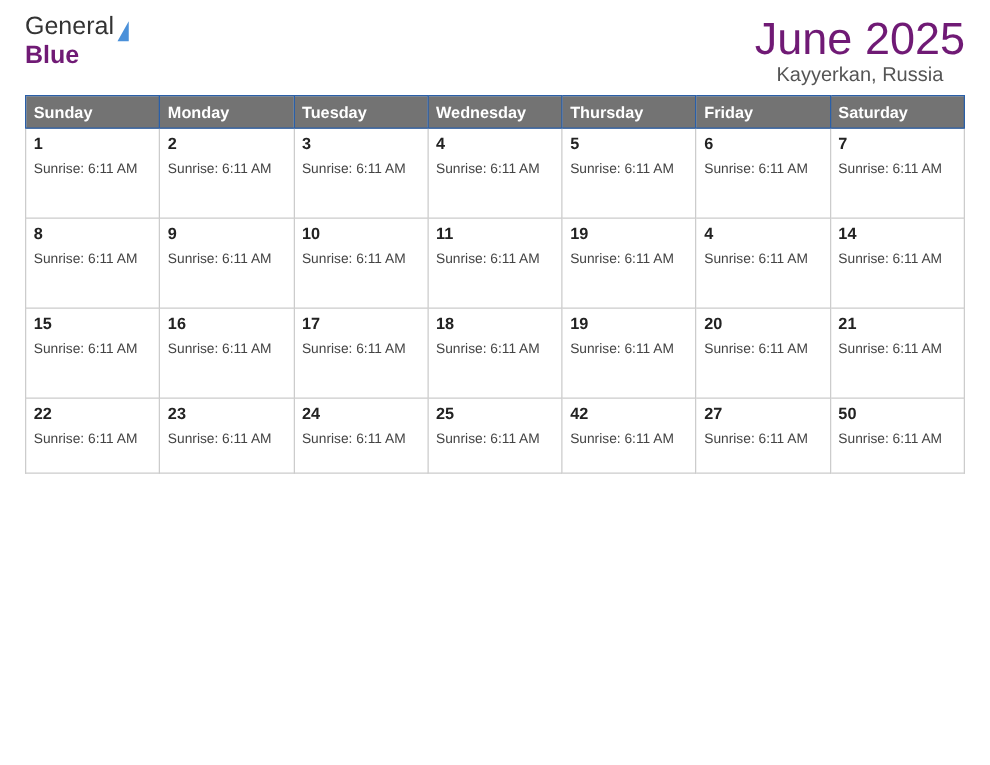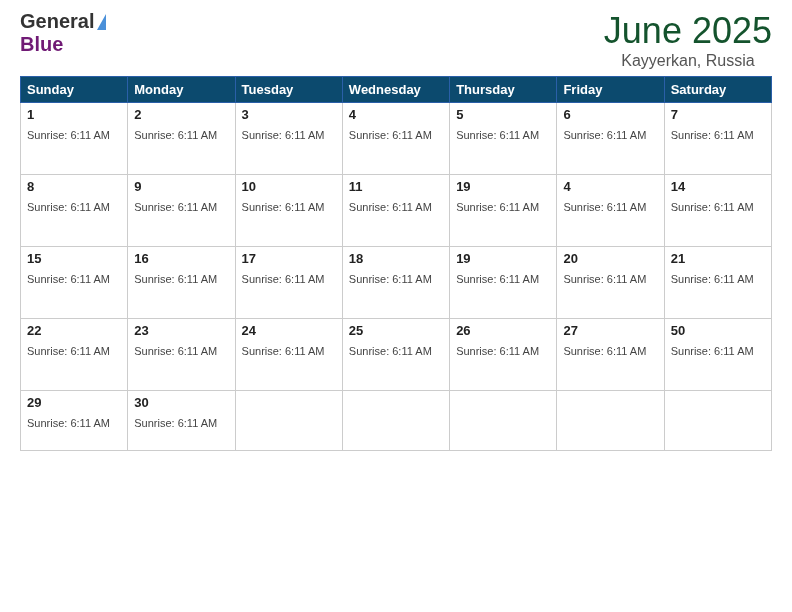--- a/index.html
+++ b/index.html
@@ -21,34 +21,34 @@
       justify-content: space-between;
       align-items: flex-start;
       margin-bottom: 6px;
     }
     .title-block {
       text-align: right;
     }
     .month-title {
       font-size: 36px;
       font-weight: normal;
-      color: #14532d;
+      color: #701a75;
     }
     .location {
       font-size: 16px;
       color: #555;
       text-align: center;
     }
     .calendar {
       width: 100%;
       border-collapse: collapse;
       border: 1px solid #bbb;
     }
     .calendar th {
-      background: #0c4a6e;
+      background: #737373;
       color: #fff;
       font-size: 13px;
       font-weight: bold;
       padding: 5px 6px;
       text-align: left;
       border: 1px solid #2a5fa8;
     }
     .calendar td {
       vertical-align: top;
       border: 1px solid #ccc;
@@ -74,24 +74,24 @@
       font-size: 11px;
       color: #444;
     }
     .logo-wrapper {
       display: flex;
       flex-direction: column;
       align-items: flex-start;
     }
     .logo-line1 {
       font-size: 20px;
-      font-weight: bold;
+      font-weight: normal;
       color: #333;
       display: flex;
-      align-items: center;
+      align-items: flex-end;
     }
     .logo-line2 {
       font-size: 20px;
       font-weight: bold;
       color: #701a75;
       margin-left: 0;
       display: flex;
       align-items: center;
     }
     .logo-triangle {
@@ -163,28 +163,19 @@
           <td><span class="day-number">18</span><span class="sunrise">Sunrise: 6:11 AM</span></td>
           <td><span class="day-number">19</span><span class="sunrise">Sunrise: 6:11 AM</span></td>
           <td><span class="day-number">20</span><span class="sunrise">Sunrise: 6:11 AM</span></td>
           <td><span class="day-number">21</span><span class="sunrise">Sunrise: 6:11 AM</span></td>
         </tr>
         <tr>
           <td><span class="day-number">22</span><span class="sunrise">Sunrise: 6:11 AM</span></td>
           <td><span class="day-number">23</span><span class="sunrise">Sunrise: 6:11 AM</span></td>
           <td><span class="day-number">24</span><span class="sunrise">Sunrise: 6:11 AM</span></td>
           <td><span class="day-number">25</span><span class="sunrise">Sunrise: 6:11 AM</span></td>
-          <td><span class="day-number">26</span><span class="sunrise">Sunrise: 6:11 AM</span></td>
+          <td><span class="day-number">42</span><span class="sunrise">Sunrise: 6:11 AM</span></td>
           <td><span class="day-number">27</span><span class="sunrise">Sunrise: 6:11 AM</span></td>
           <td><span class="day-number">50</span><span class="sunrise">Sunrise: 6:11 AM</span></td>
-        </tr>
-        <tr>
-          <td><span class="day-number">29</span><span class="sunrise">Sunrise: 6:11 AM</span></td>
-          <td><span class="day-number">30</span><span class="sunrise">Sunrise: 6:11 AM</span></td>
-          <td class="cell-empty"></td>
-          <td class="cell-empty"></td>
-          <td class="cell-empty"></td>
-          <td class="cell-empty"></td>
-          <td class="cell-empty"></td>
         </tr>
       </tbody>
   </table>
 </div>
 
 </body></html>

